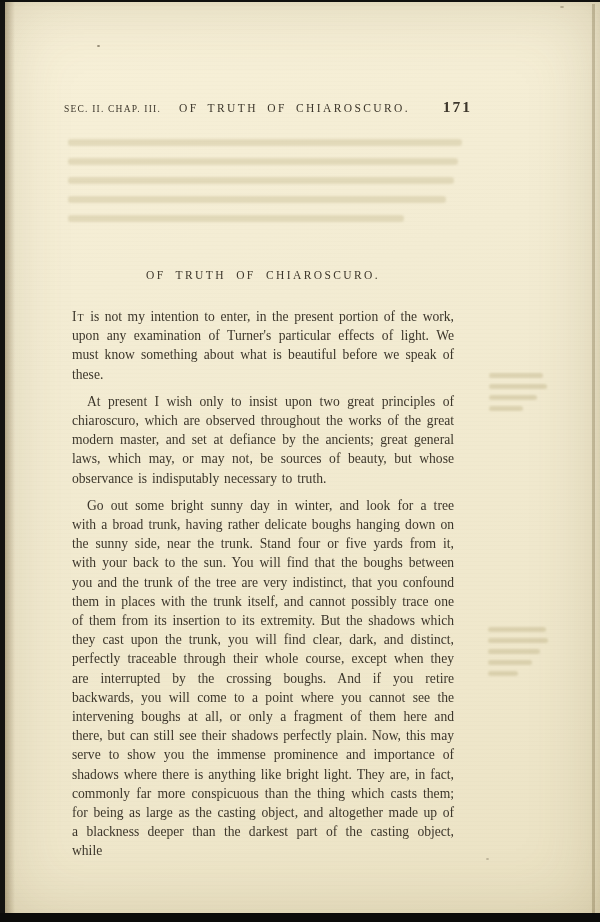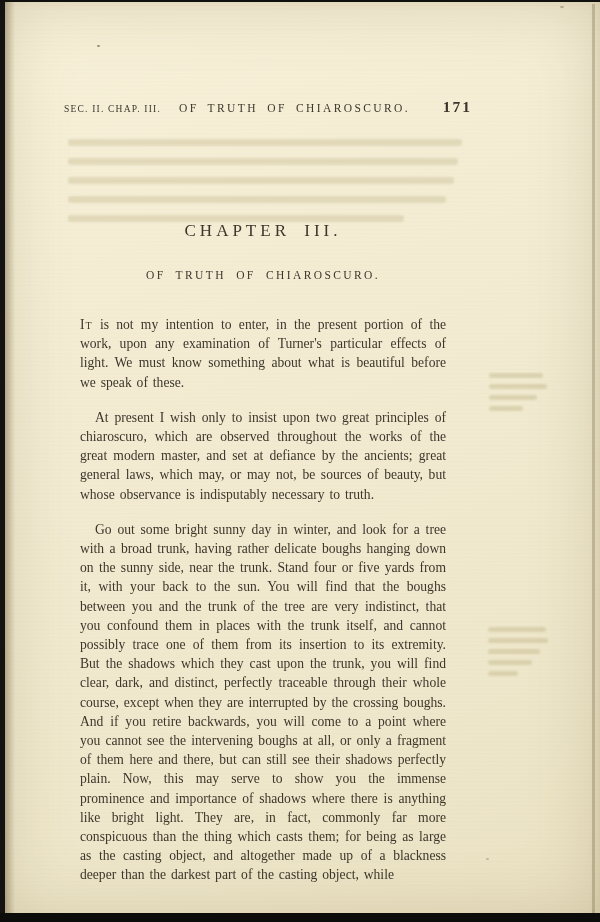--- a/index.html
+++ b/index.html
@@ -42,21 +42,21 @@
     position:absolute;top:269px;left:64px;width:398px;text-align:center;
     font-size:11.5px;letter-spacing:2.4px;word-spacing:5px;
   }
 
   
   .body-col{
     position:absolute;top:299px;left:64px;width:398px;
     font-size:13.6px;line-height:19.2px;text-align:justify;
     word-spacing:1.5px;
   }
-  .body-col p{margin:16px;text-indent:15px;}
+  .body-col p{margin:8px;text-indent:15px;}
   .body-col p.no-indent{text-indent:0;}
   .lead{font-variant:small-caps;letter-spacing:1px;}
 
   
   .side-note{
     position:absolute;top:301px;left:469px;width:80px;
     font-size:10px;line-height:12.8px;text-align:left;color:#45402f;
   }
   .side-note div{white-space:nowrap;}
 
@@ -94,21 +94,20 @@
     <div class="ghost-line" style="width:44px;"></div>
     <div class="ghost-line" style="width:30px;"></div>
   </div>
 
   <div class="running-header">
     <span class="rh-left">SEC. II. CHAP. III.</span>
     <span class="rh-center">OF TRUTH OF CHIAROSCURO.</span>
     <span class="rh-right">171</span>
   </div>
 
-  <div class="chapter-title">CHAPTER III.</div>
   <div class="chapter-subtitle">OF TRUTH OF CHIAROSCURO.</div>
 
   <div class="body-col">
     <p class="no-indent"><span class="lead">It</span> <span>is not my intention to enter, in the present portion of the work, upon any examination of Turner's particular effects of light.  We must know something about what is beautiful before we speak of these.</span></p>
     <p><span>At present I wish only to insist upon two great principles of chiaroscuro, which are observed throughout the works of the great modern master, and set at defiance by the ancients; great general laws, which may, or may not, be sources of beauty, but whose observance is indisputably necessary to truth.</span></p>
     <p><span>Go out some bright sunny day in winter, and look for a tree with a broad trunk, having rather delicate boughs hanging down on the sunny side, near the trunk.  Stand four or five yards from it, with your back to the sun.  You will find that the boughs between you and the trunk of the tree are very indistinct, that you confound them in places with the trunk itself, and cannot possibly trace one of them from its insertion to its extremity.  But the shadows which they cast upon the trunk, you will find clear, dark, and distinct, perfectly traceable through their whole course, except when they are interrupted by the crossing boughs.  And if you retire backwards, you will come to a point where you cannot see the intervening boughs at all, or only a fragment of them here and there, but can still see their shadows perfectly plain.  Now, this may serve to show you the immense prominence and importance of shadows where there is anything like bright light.  They are, in fact, commonly far more conspicuous than the thing which casts them; for being as large as the casting object, and altogether made up of a blackness deeper than the darkest part of the casting object, while</span></p>
   </div>
 
 
   <div class="speck" style="top:45px;left:97px;width:3px;height:2px;"></div>

